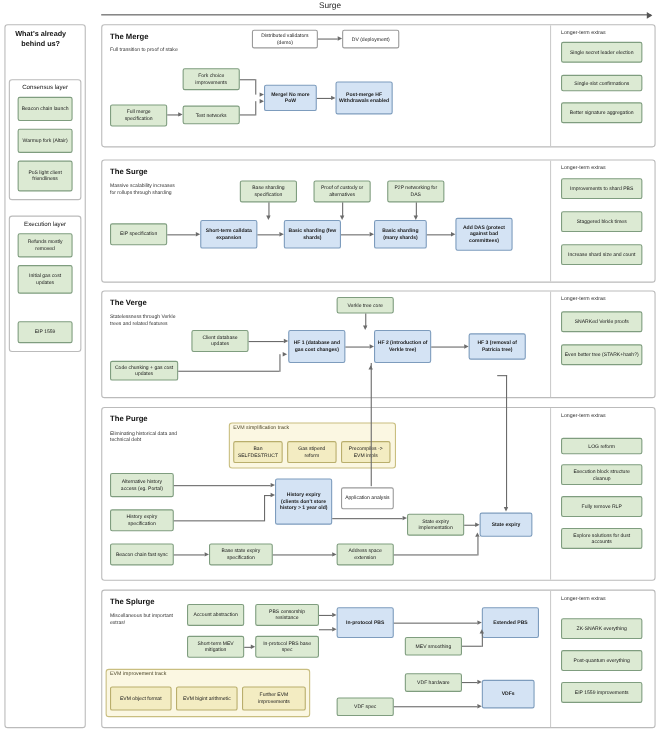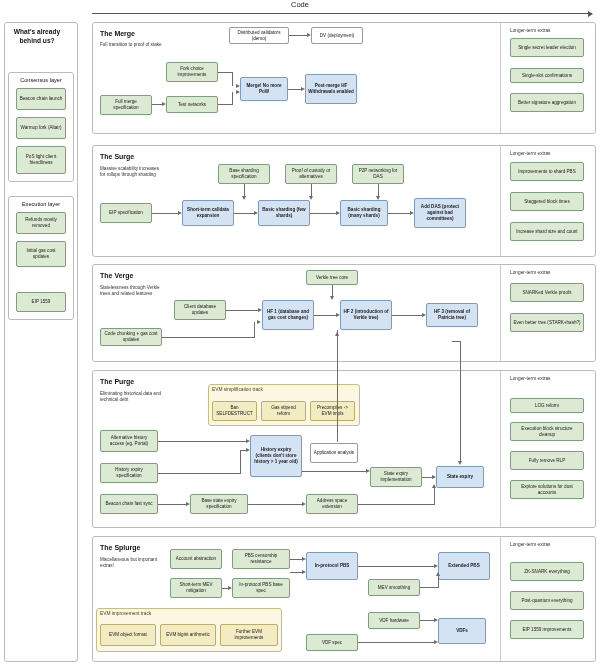--- a/index.html
+++ b/index.html
@@ -146,21 +146,21 @@
     position: absolute;
     font-size: 4.8px;
     color: #4c4629;
   }
 </style>
 </head>
 <body>
 
 <div id="page">
 
-  <div class="time-label">Code</div>
+  <div class="time-label">Surge</div>
   <div class="time-arrow"></div>
 
   <div class="side-panel"></div>
   <div class="side-head">What's already behind us?</div>
 
   <div class="sub-panel" style="left:8px; top:72px; width:66px; height:110px;"></div>
   <div class="sub-head" style="left:10px; top:77px;">Consensus layer</div>
   <div class="node green" style="left:16px; top:88px; width:50px; height:22px;">Beacon chain launch</div>
   <div class="node green" style="left:16px; top:117px; width:50px; height:22px;">Warmup fork (Altair)</div>
   <div class="node green" style="left:16px; top:146px; width:50px; height:28px;">PoS light client friendliness</div>

